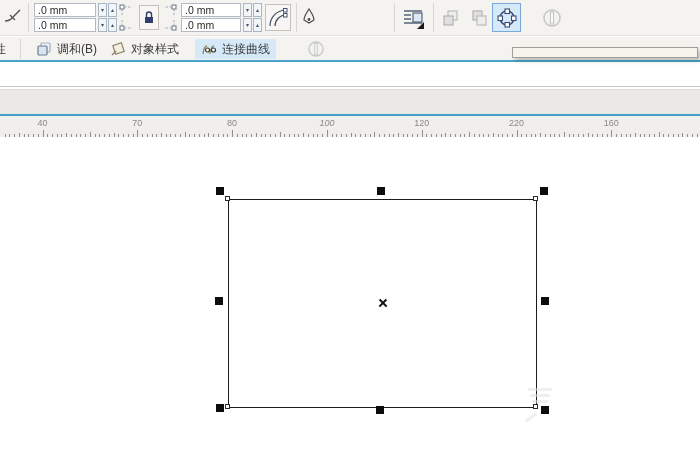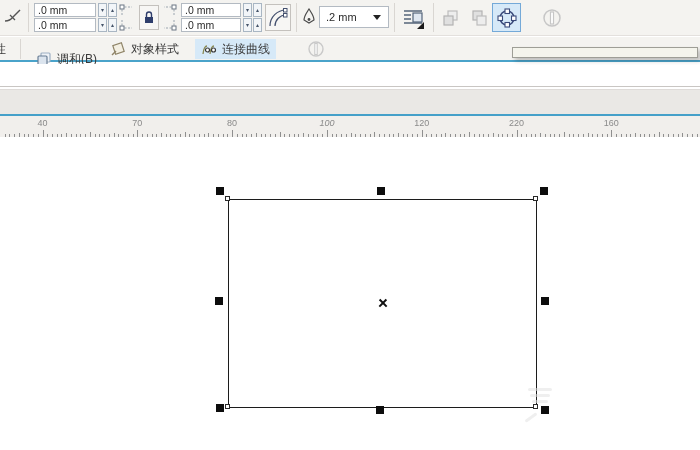--- a/index.html
+++ b/index.html
@@ -158,24 +158,20 @@
       </span>
     </div>
     <div class="abs vsep" style="left:296px"></div>
 
     <div class="abs" style="left:301px;top:8px">
       <svg width="16" height="20" viewBox="0 0 16 20">
         <path d="M8 1 C10.5 5 13 8 13 12 L8 15 L3 12 C3 8 5.5 5 8 1 Z" fill="none" stroke="#4a4a4a" stroke-width="1.2"></path>
         <circle cx="8" cy="11.5" r="1.4" fill="#4a4a4a"></circle>
       </svg>
     </div>
-    <div class="abs combo" style="left:319px;top:6px">
-      <span>.2 mm</span>
-      <span class="arrow"></span>
-    </div>
     <div class="abs vsep" style="left:394px"></div>
 
     <div class="abs flatbtn" style="left:399px;top:5px;width:28px;height:26px">
       <span>
         <svg width="24" height="24" viewBox="0 0 24 24">
           <path d="M3 5 H21 M3 9 H10 M3 13 H10 M3 17 H21" stroke="#54657a" stroke-width="1.5" fill="none"></path>
           <rect x="12" y="7" width="9" height="9" fill="#dfe7f0" stroke="#54657a" stroke-width="1.2"></rect>
           <path d="M23 16 L23 23 L16 23 Z" fill="#1a1a1a"></path>
         </svg>
       </span>
@@ -218,21 +214,21 @@
           <rect x="9.5" y="5" width="3" height="12" fill="#fff" stroke="#c6c6c6" stroke-width="1.2"></rect>
         </svg>
       </span>
     </div>
   </div>
 
   <div class="abs" id="row2">
     <span class="abs" style="left:-6px;top:4px;font-size:12px;color:#3a3a3a">性</span>
     <div class="abs vsep" style="left:20px;top:2px;height:20px"></div>
 
-    <div class="abs tab" style="left:30px;top:12px">
+    <div class="abs tab" style="left:30px;top:2px">
       <span>
         <svg width="16" height="16" viewBox="0 0 16 16">
           <rect x="5" y="2" width="9" height="9" rx="1" fill="#eef2f7" stroke="#9db0c4" stroke-width="1.2"></rect>
           <rect x="2" y="5" width="9" height="9" rx="1" fill="#dbe4ee" stroke="#6b7f96" stroke-width="1.2"></rect>
         </svg>
       </span>
       <span>调和(B)</span>
     </div>
 
     <div class="abs tab" style="left:104px;top:2px">

